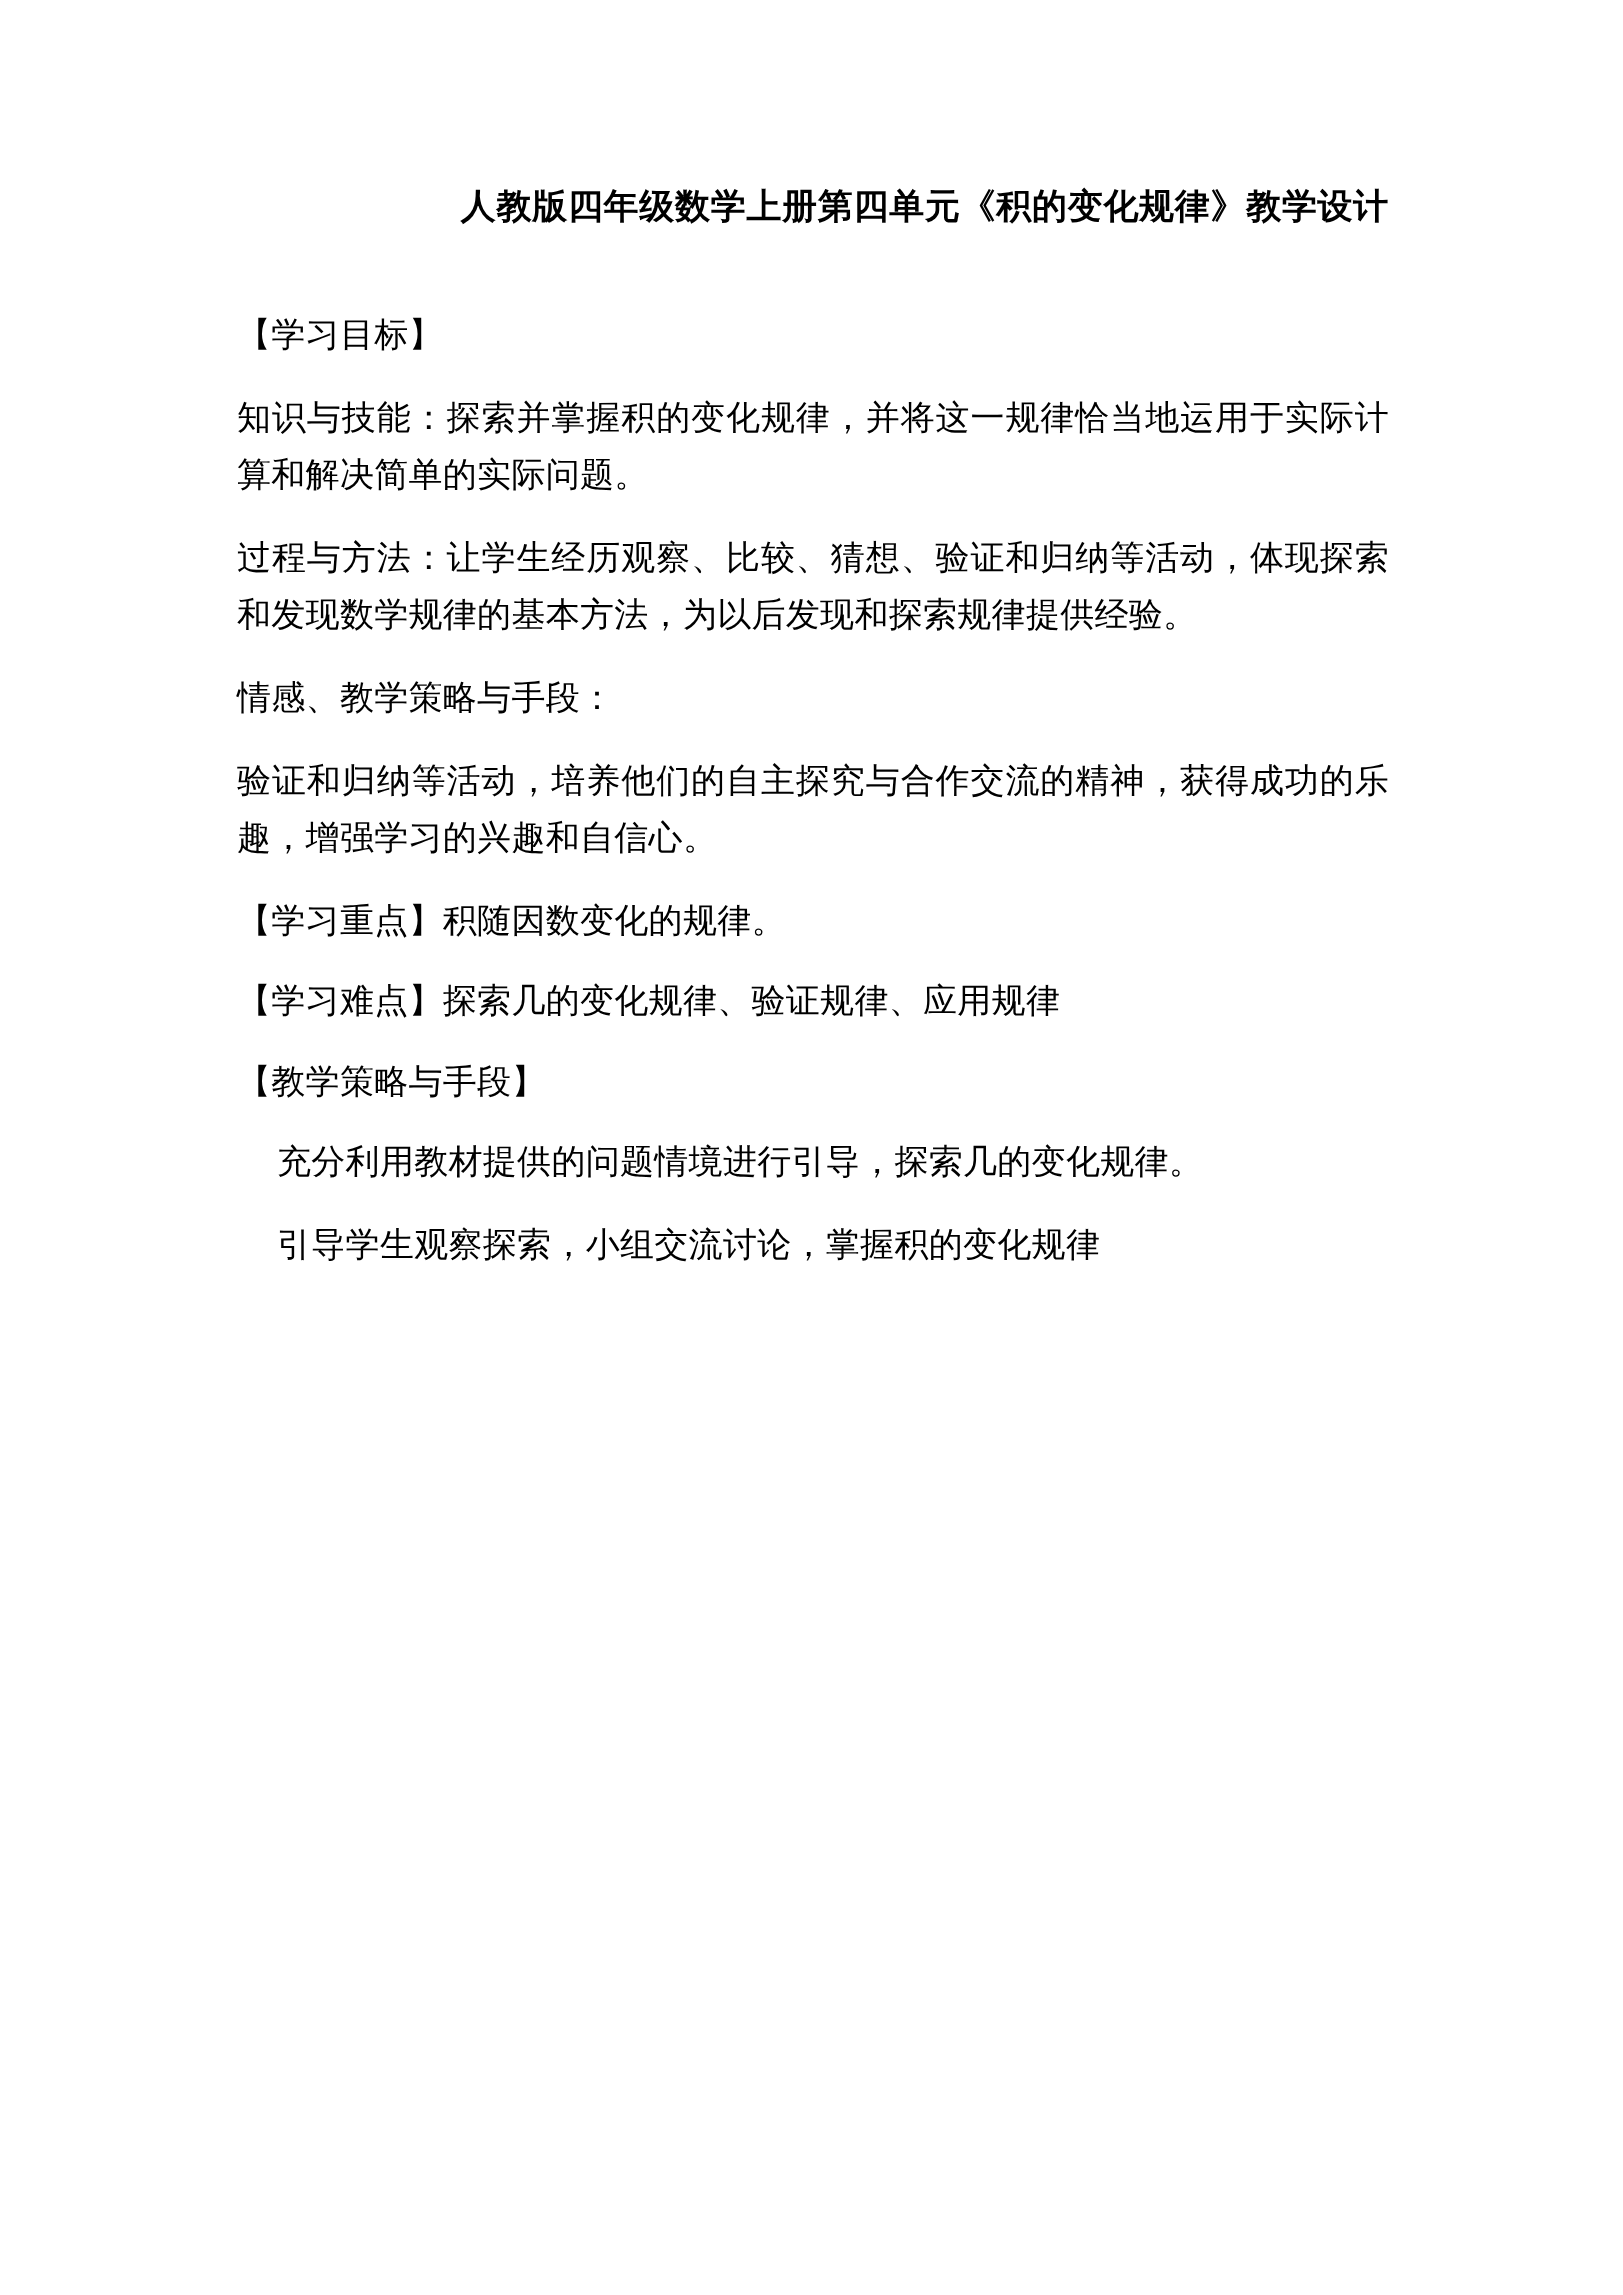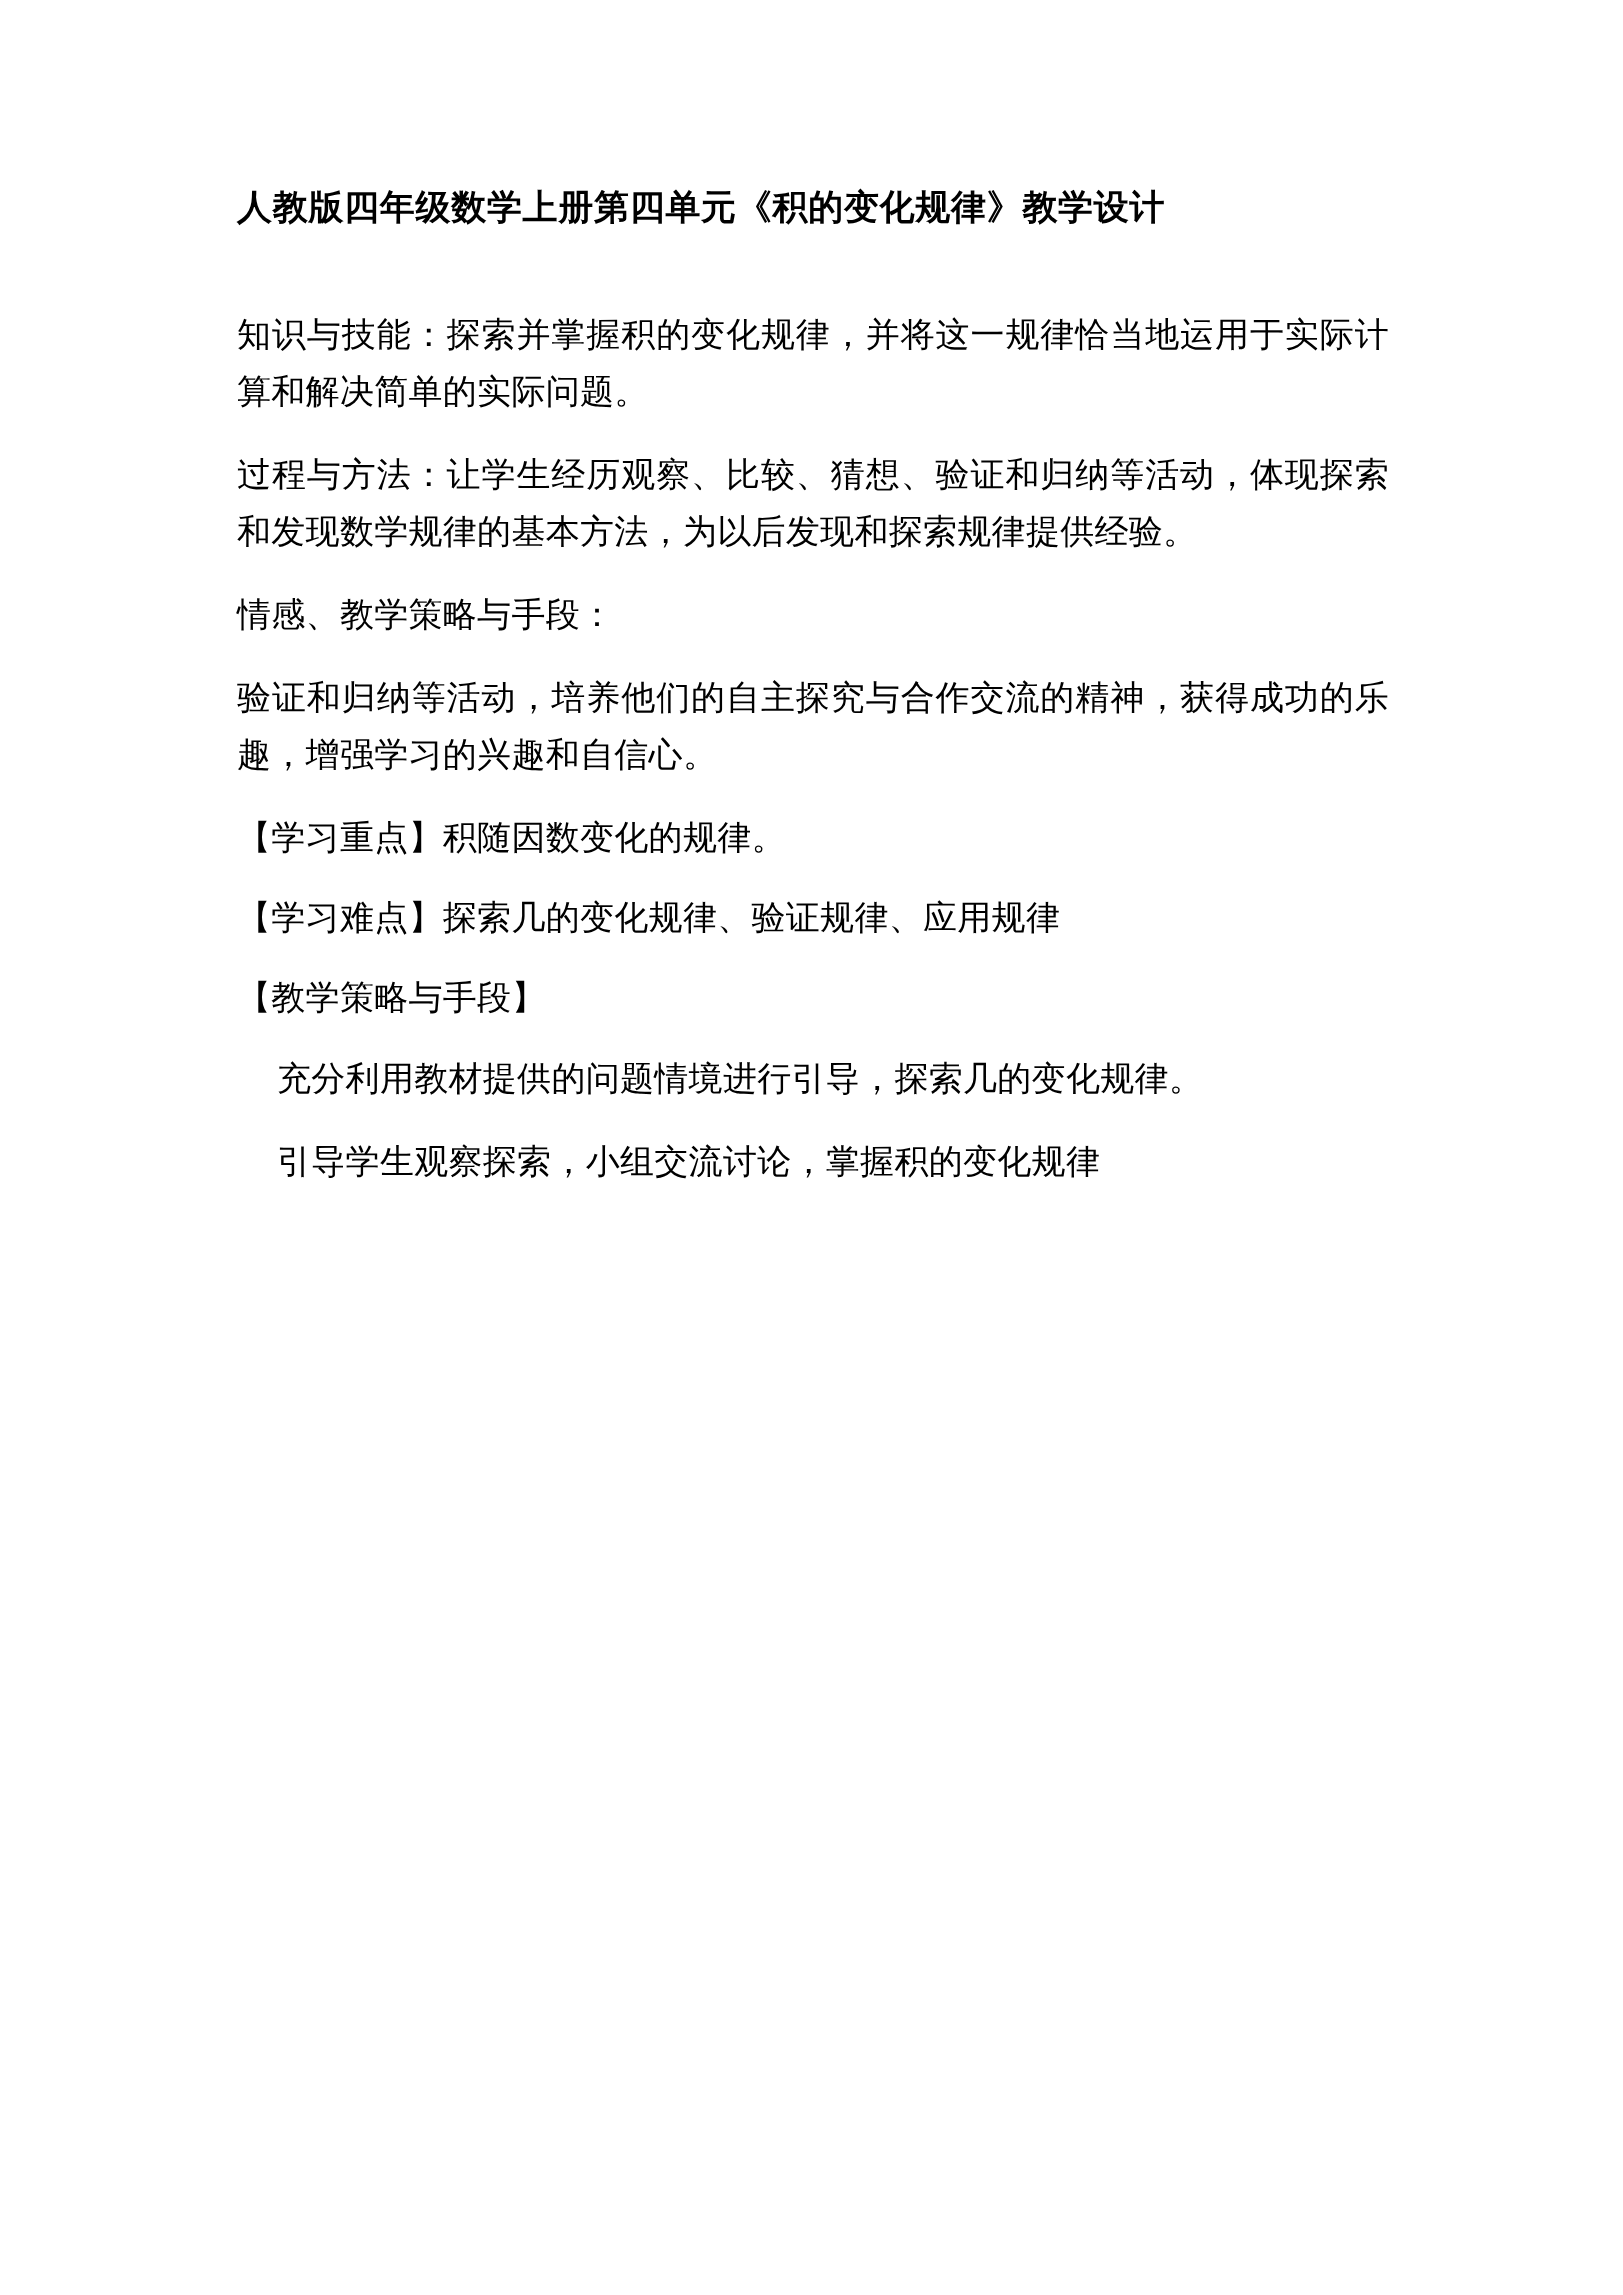--- a/index.html
+++ b/index.html
@@ -19,25 +19,25 @@
     box-sizing: border-box;
     overflow: hidden;
   }
   .content {
     position: absolute;
     left: 237px;
     top: 184px;
     width: 1152px;
   }
   .doc-title {
-    font-family: Liberation Sans, sans-serif;
+    font-family: Liberation Serif, serif;
     font-weight: bold;
     font-size: 35px;
     line-height: 1.3;
-    text-align: left;
+    text-align: right;
     letter-spacing: 0.7px;
     margin: 0 0 76px 0;
     white-space: nowrap;
   }
   p.para {
     font-size: 34px;
     line-height: 1.68;
     margin: 0 0 26px 0;
     text-align: justify;
     text-justify: inter-ideograph;
@@ -50,20 +50,21 @@
     margin-bottom: 23px;
   }
 </style>
 </head>
 <body>
 
 <div class="page">
   <div class="content">
     <h1 class="doc-title">人教版四年级数学上册第四单元《积的变化规律》教学设计</h1>
 
+    <p class="para">【学习目标】</p>
     <p class="para">知识与技能：探索并掌握积的变化规律，并将这一规律恰当地运用于实际计算和解决简单的实际问题。</p>
     <p class="para">过程与方法：让学生经历观察、比较、猜想、验证和归纳等活动，体现探索和发现数学规律的基本方法，为以后发现和探索规律提供经验。</p>
     <p class="para">情感、教学策略与手段：</p>
     <p class="para">验证和归纳等活动，培养他们的自主探究与合作交流的精神，获得成功的乐趣，增强学习的兴趣和自信心。</p>
     <p class="para tight">【学习重点】积随因数变化的规律。</p>
     <p class="para tight">【学习难点】探索几的变化规律、验证规律、应用规律</p>
     <p class="para tight">【教学策略与手段】</p>
     <p class="para indent">充分利用教材提供的问题情境进行引导，探索几的变化规律。</p>
     <p class="para indent">引导学生观察探索，小组交流讨论，掌握积的变化规律</p>
   </div>

